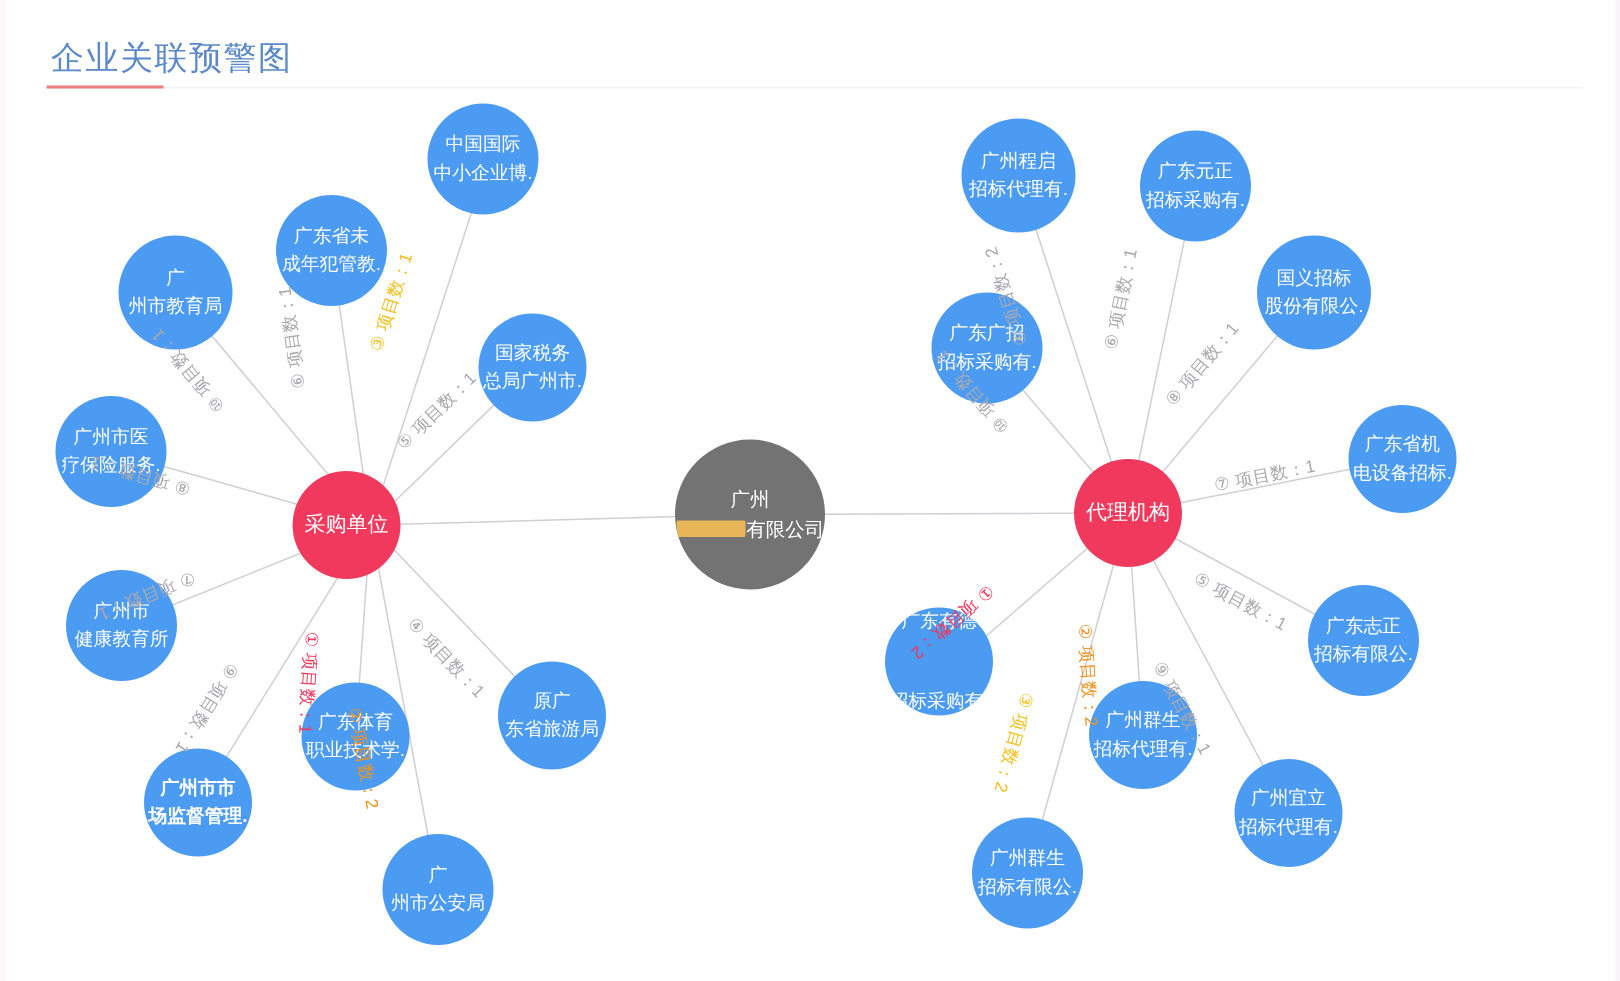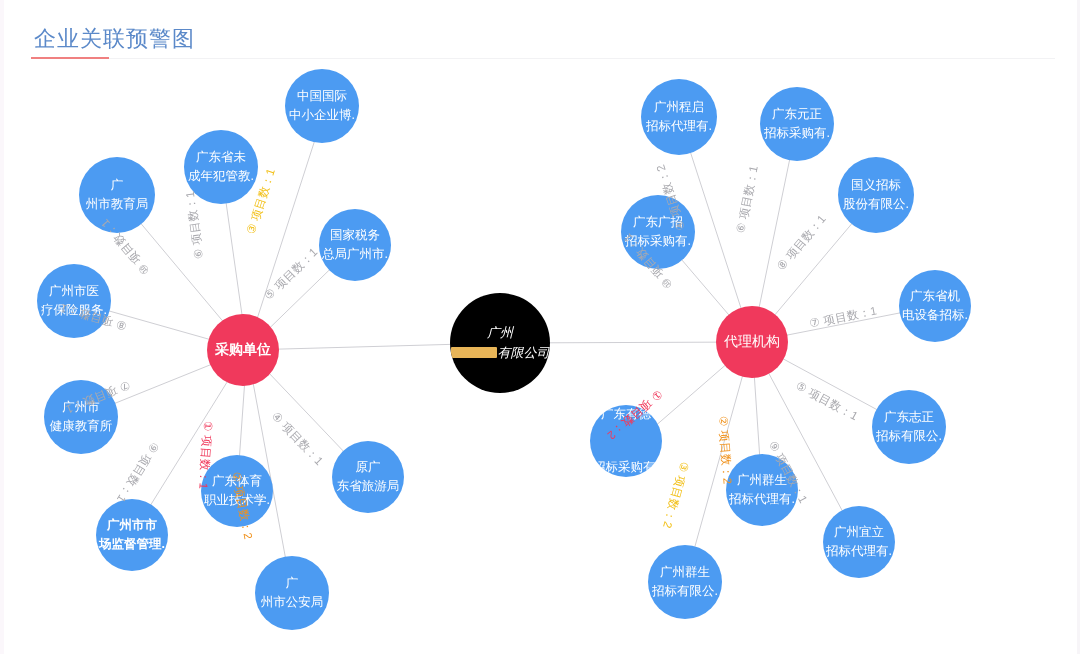--- a/index.html
+++ b/index.html
@@ -88,23 +88,22 @@
   .node-blue {
     background: #4c9bf2;
     font-size: 12.5px;
   }
   .node-red {
     background: #f0395c;
     font-size: 14px;
     font-weight: 500;
   }
   .node-orange {
-    background: #000000;
+    background: #737373;
     font-size: 13px;
-    font-style: italic;
   }
   .node-orange .l2 { position: relative; }
   .redact {
     display: inline-block;
     width: 46px;
     height: 11px;
     background: #e8b558;
     vertical-align: -1px;
     border-radius: 1px;
     margin-right: 1px;
@@ -193,21 +192,21 @@
           <span class="l2">职业技术学.</span>
         </div>
         <div class="node node-blue" style="left: 251px; top: 494px; width: 74px; height: 74px;">
           <span class="l1">广</span>
           <span class="l2">州市公安局</span>
         </div>
         <div class="node node-blue" style="left: 328px; top: 379px; width: 72px; height: 72px;">
           <span class="l1">原广</span>
           <span class="l2">东省旅游局</span>
         </div>
-        <div class="node node-red" style="left: 203px; top: 252px; width: 72px; height: 72px; font-weight: bold;">
+        <div class="node node-red" style="left: 191px; top: 252px; width: 72px; height: 72px;">
           <span class="l1">采购单位</span>
         </div>
         <div class="node node-blue" style="left: 637px; top: 17px; width: 76px; height: 76px;">
           <span class="l1">广州程启</span>
           <span class="l2">招标代理有.</span>
         </div>
         <div class="node node-blue" style="left: 756px; top: 25px; width: 74px; height: 74px;">
           <span class="l1">广东元正</span>
           <span class="l2">招标采购有.</span>
         </div>

